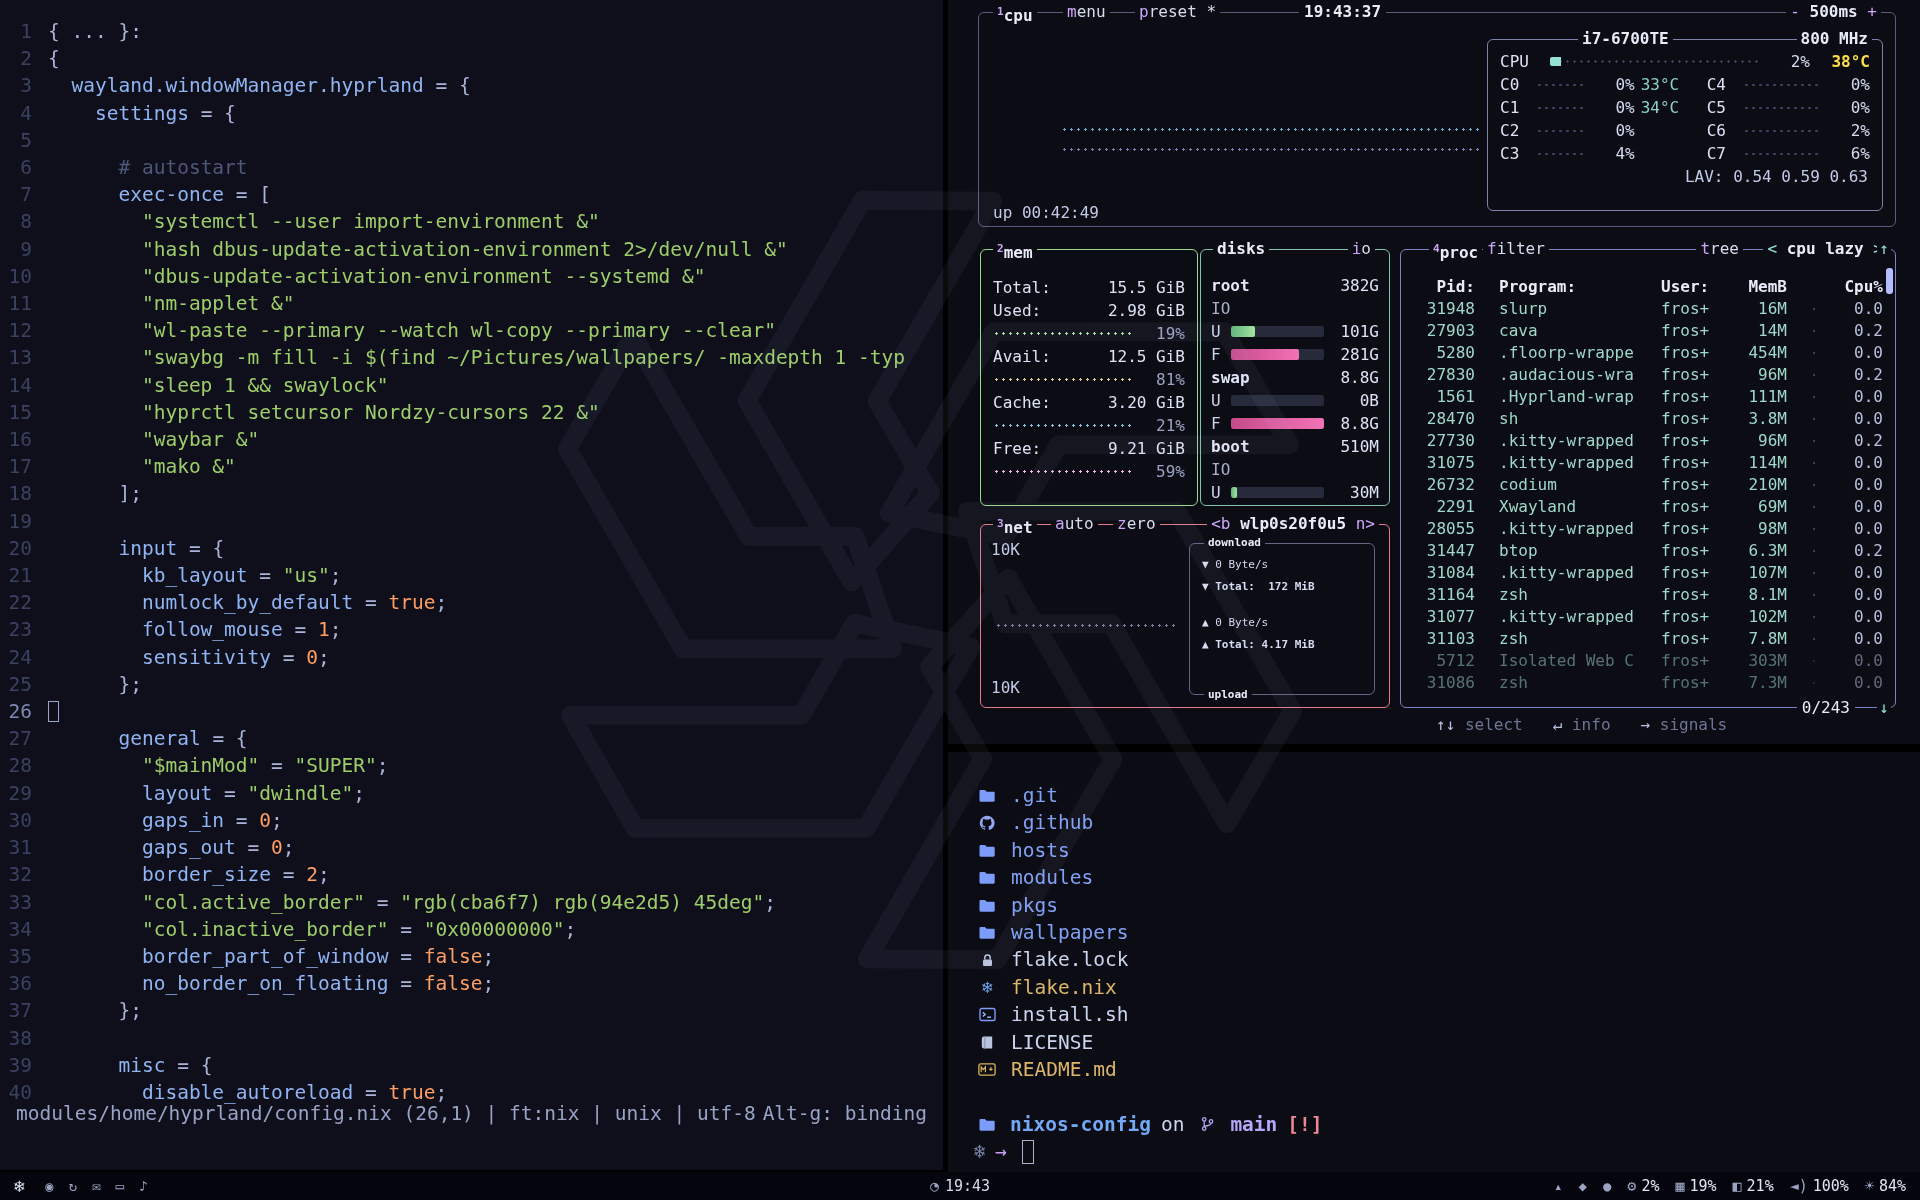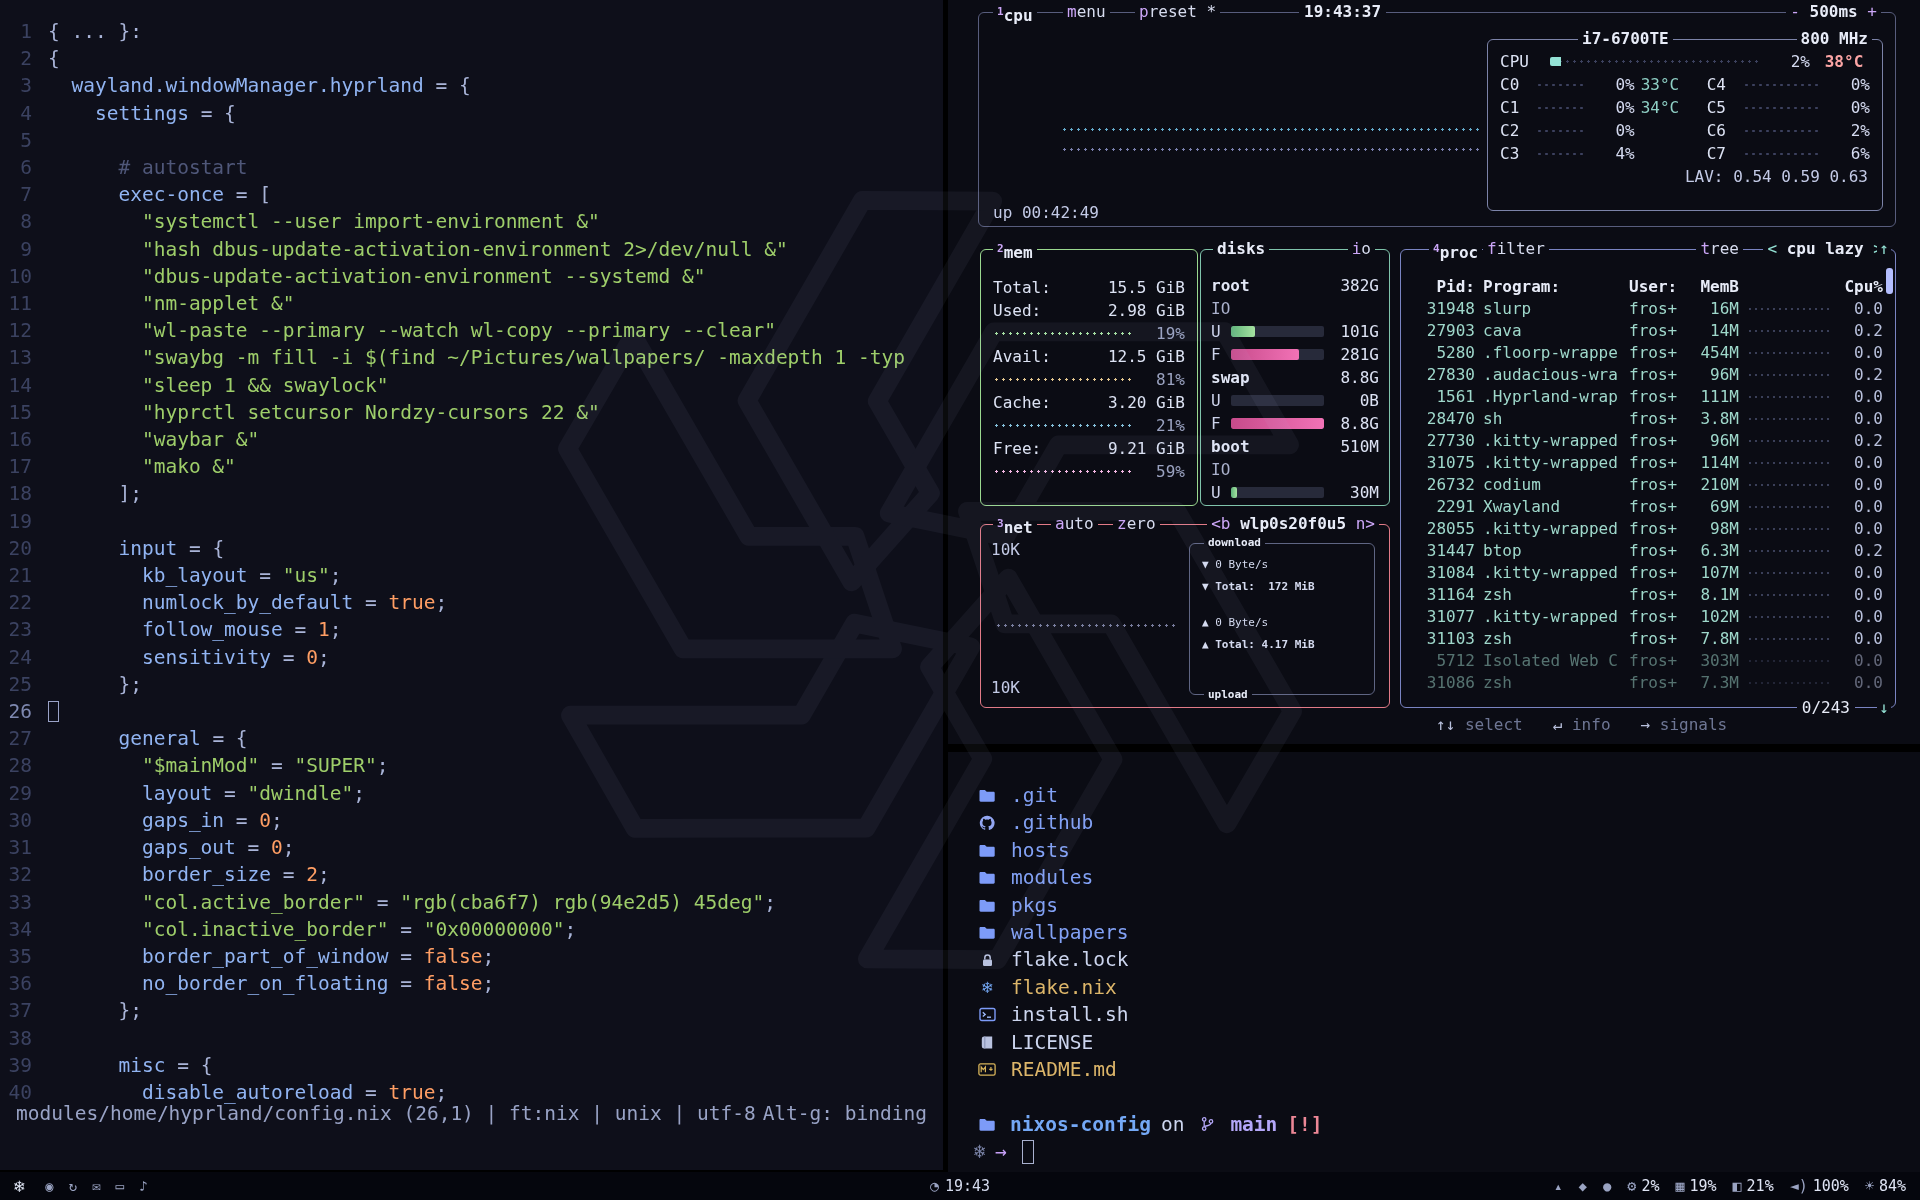--- a/index.html
+++ b/index.html
@@ -40,21 +40,21 @@
   .gdots{position:absolute;height:9px;background-image:radial-gradient(circle,var(--c) 1.1px,transparent 1.2px);background-size:7px 9px;opacity:.85}
   .cpusub{position:absolute;left:508px;top:26px;width:396px;height:172px;border:1.5px solid #7c83a8;border-radius:6px;padding-top:10px}
   .sub{font-weight:bold}
   .freq{position:absolute;top:-12px;right:10px;background:#0b0c14;padding:0 4px;font-weight:bold;color:#e8ecf8}
   .crow{display:flex;align-items:center;padding:0 12px;height:23px;gap:8px}
   .crow .cname{width:42px;color:#dde3f4}
   .cmeter{flex:1;height:9px;background-image:radial-gradient(circle,#3c415e 1.1px,transparent 1.2px);background-size:7px 9px;position:relative;border-radius:2px;overflow:hidden}
   .cmeter i{position:absolute;left:0;top:0;bottom:0;background:#94e2d5}
   .cpct{width:42px;text-align:right;color:#d4daf0}
   .ctemp{width:52px;text-align:left;color:#8fd0c5}
-  .ctempw{width:52px;text-align:center;color:#fca5a5;font-weight:bold}
+  .ctempw{width:52px;text-align:right;color:#fde047;font-weight:bold}
   .corerow{display:flex;padding:0 12px;height:23px;gap:14px}
   .chalf{flex:1.18;display:flex;align-items:center;gap:6px}
   .chalf.r{flex:1}
   .corerow .cname{width:30px;color:#dde3f4}
   .cleader{flex:1;height:8px;background-image:radial-gradient(circle,#3c415e 1.1px,transparent 1.2px);background-size:7px 8px}
   .lav{text-align:right;padding-right:14px;color:#c3cae6;height:23px;line-height:23px}
 
   .membox{left:32px;top:249px;width:218px;height:257px;border-color:#9ad88f;padding-top:26px}
   .mrow{display:flex;padding:0 12px;height:23px;line-height:23px;color:#dde3f4}
   .mval{margin-left:auto}
@@ -81,21 +81,21 @@
   .netsub{position:absolute;left:208px;top:18px;width:186px;height:152px;border:1.5px solid #5f6583;border-radius:6px;padding:10px 8px 0;font-size:11px;background:#0b0c14}
   .sub2{position:absolute;top:-12px;background:#0b0c14;padding:0 4px;font-weight:bold;color:#e8ecf8}
   .sub2.bot{top:auto;bottom:-12px}
   .nrow{height:22px;line-height:22px;color:#d5dbf0;white-space:pre;padding:0 4px}
   .nb{font-weight:bold}
   .ngap{height:14px}
 
   .procbox{left:452px;top:249px;width:496px;height:459px;border-color:#7a84c2;padding-top:26px}
   .mode{position:absolute;top:-12px;right:8px;background:#0b0c14;padding:0 4px}
   .mode i{color:#94e2d5}.mode b{color:#e8ecf8}
-  .prow{display:grid;grid-template-columns:62px 138px 50px 52px 1fr 42px;column-gap:8px;padding:0 12px;height:22px;line-height:22px;align-items:center}
+  .prow{display:grid;grid-template-columns:62px 138px 50px 52px 1fr 42px;column-gap:24px;padding:0 12px;height:22px;line-height:22px;align-items:center}
   .ppid{text-align:right;color:#9fd8cb}
   .pname{color:#9fd8cb;overflow:hidden;white-space:nowrap}
   .puser{color:#9fd8cb}
   .pmem{text-align:right;color:#9fd8cb}
   .pdots{height:8px;background-image:radial-gradient(circle,#3a3f58 1.2px,transparent 1.3px);background-size:6px 8px}
   .pdots.none{background:none}
   .pcpu{text-align:right;color:#b9c1dd}
   .dim{opacity:.5}
   .h{color:#e8ecf8;font-weight:bold}
   .sarrow{position:absolute;right:4px;color:#94e2d5;background:#0b0c14;padding:0 2px}

